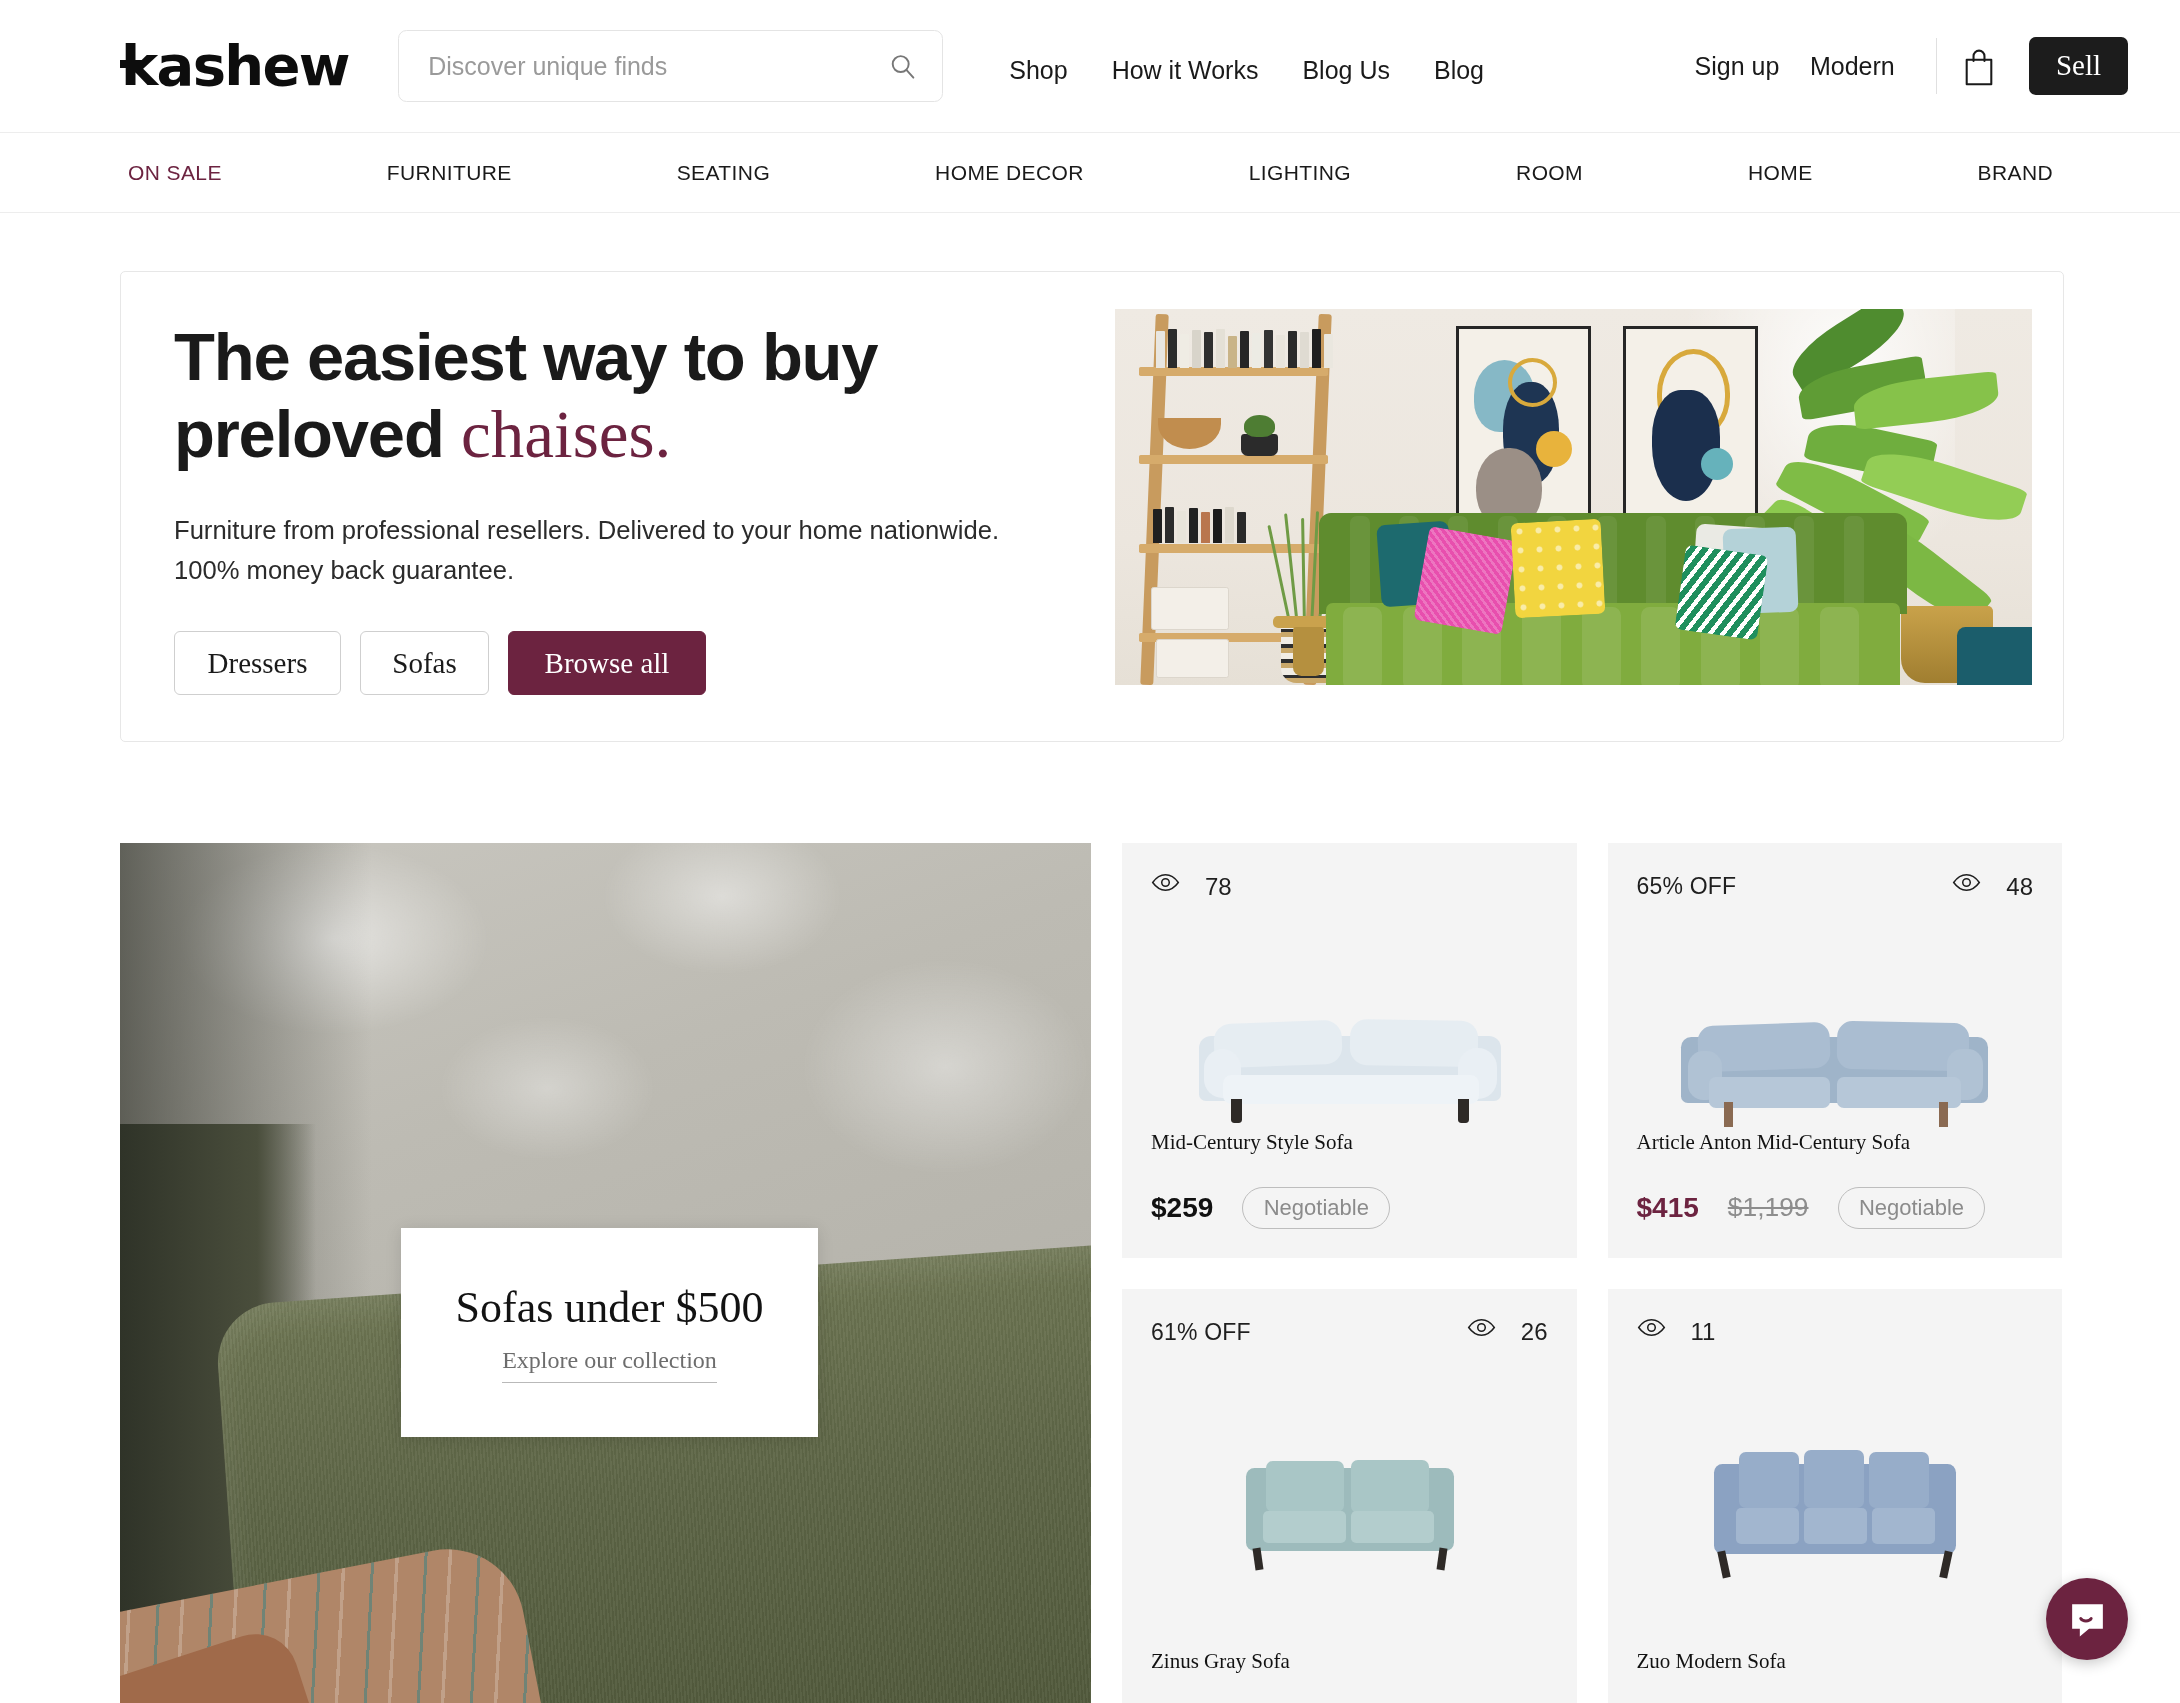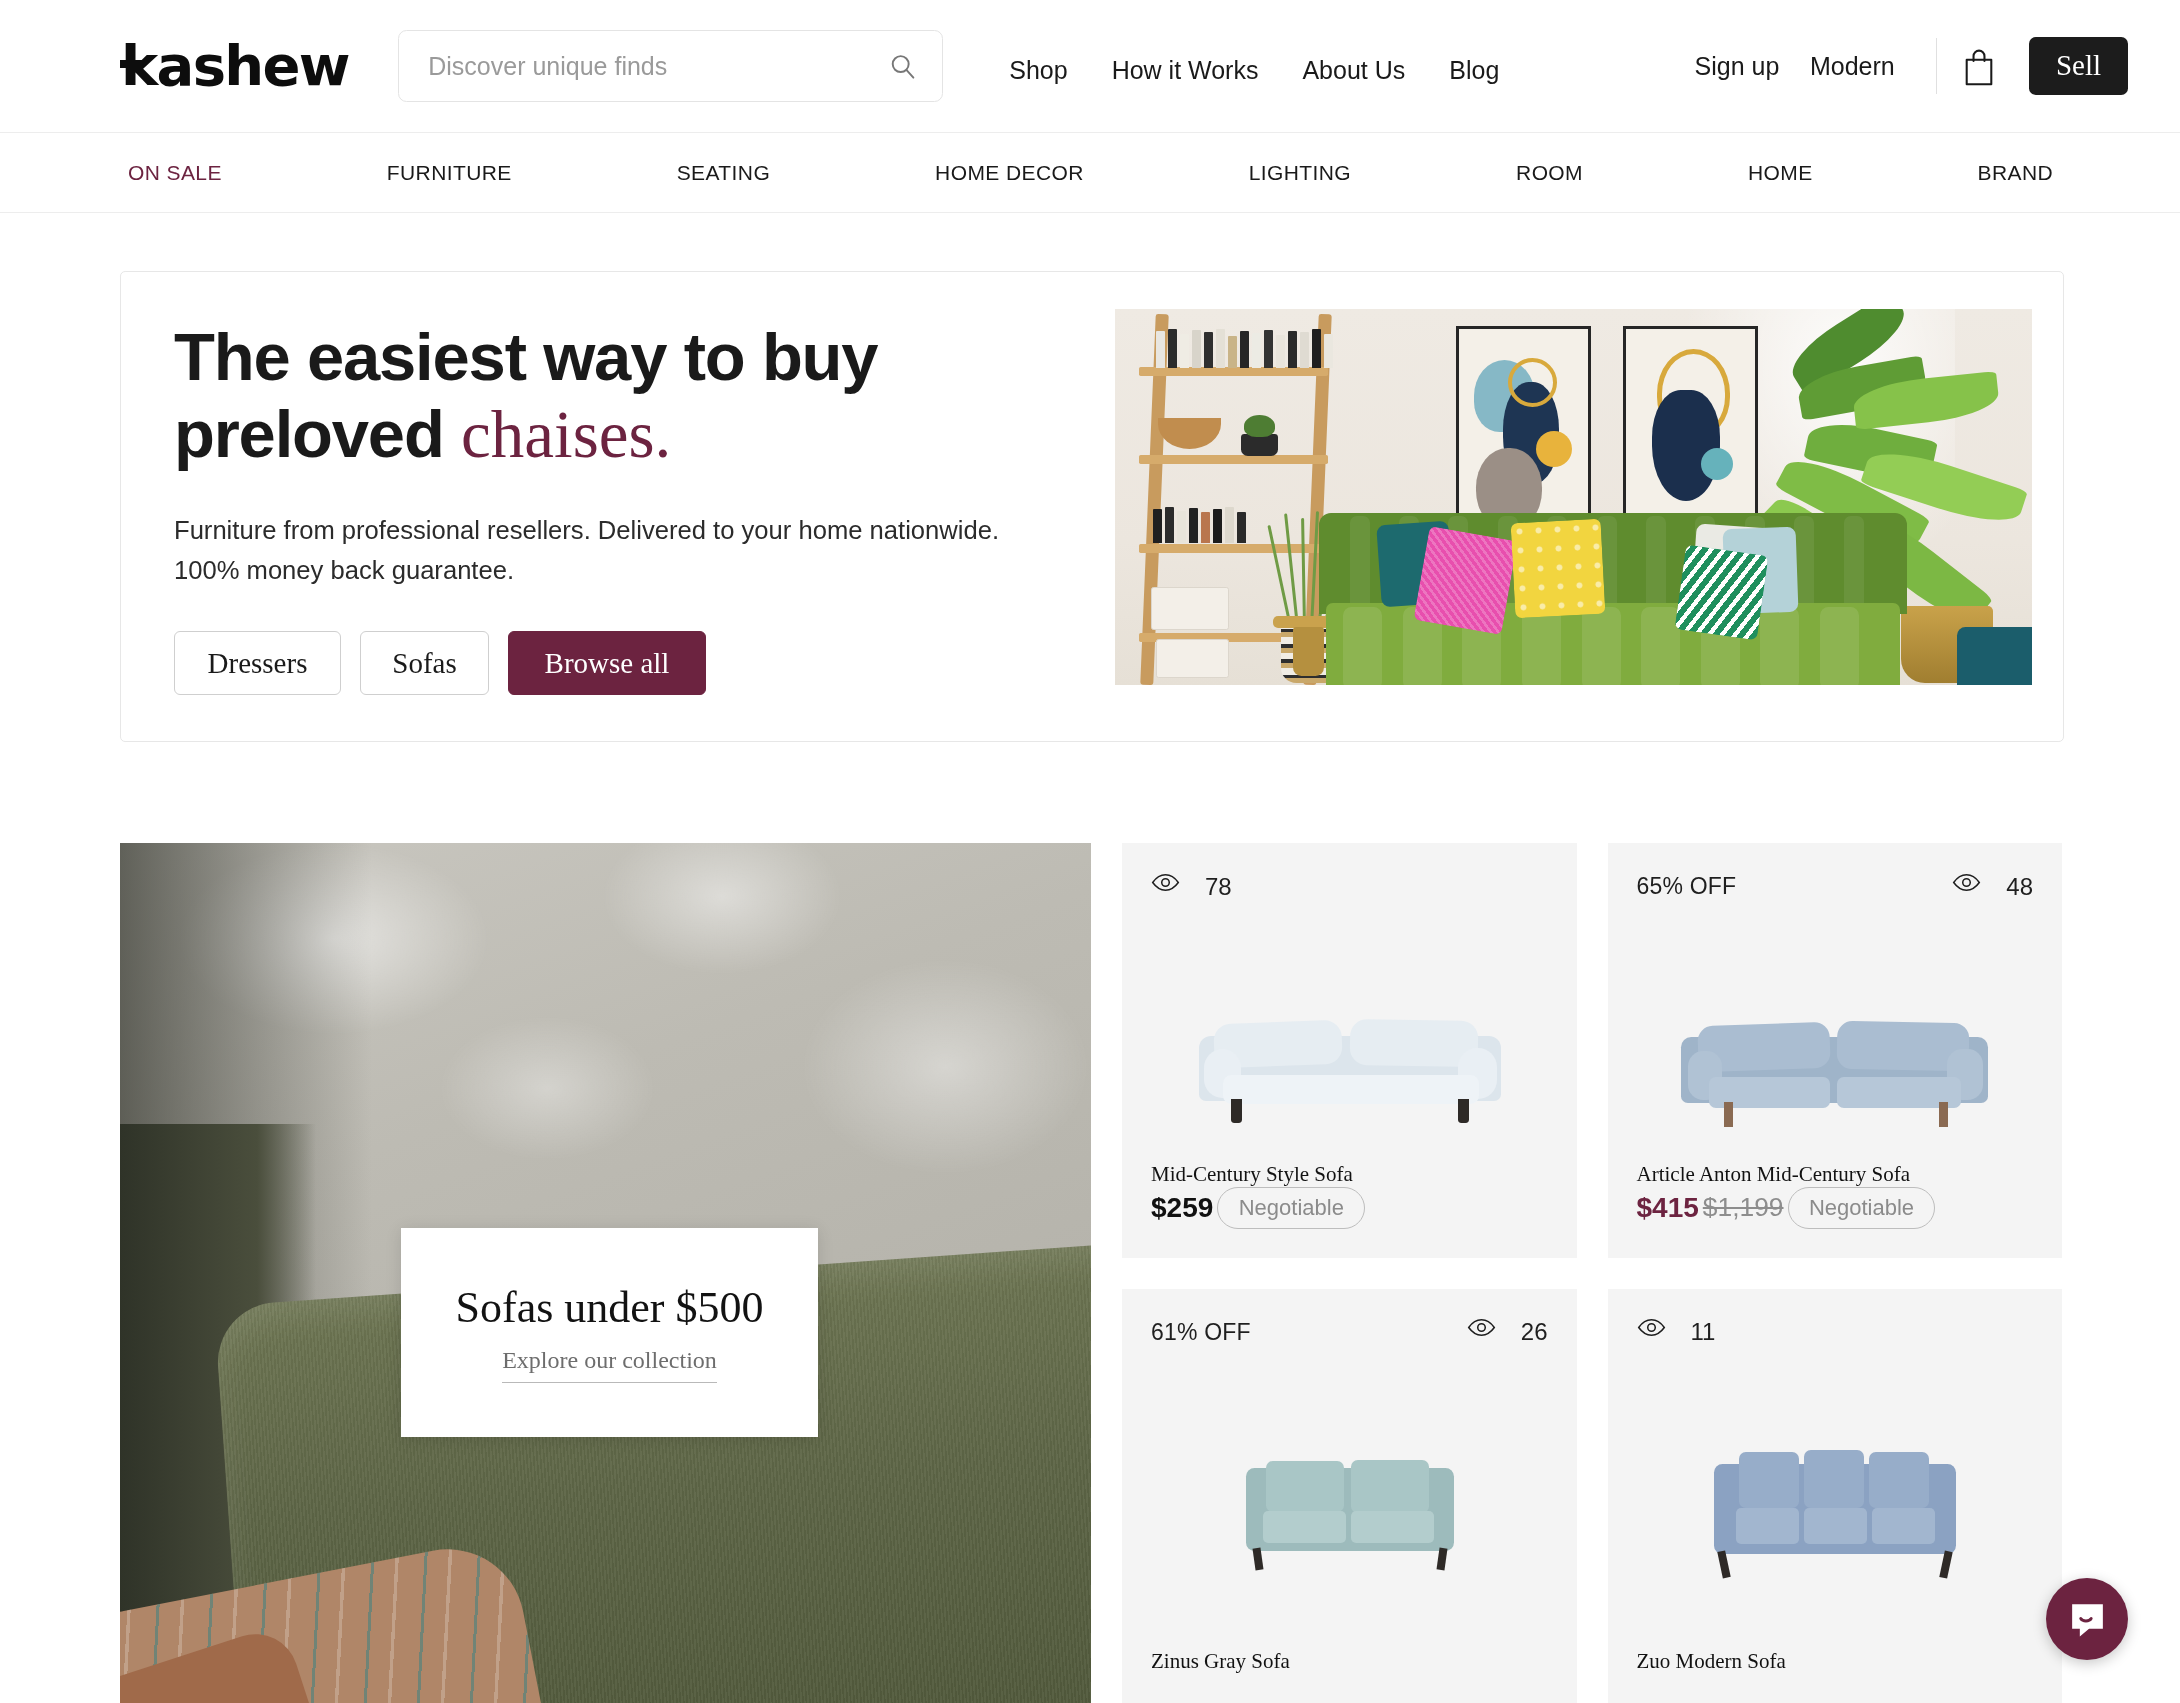--- a/index.html
+++ b/index.html
@@ -201,21 +201,21 @@
   .card{ position:relative; background:#f4f4f4; overflow:hidden; }
   .card-top{ position:absolute; left:0; right:0; top:24px; height:39px;
       display:flex; align-items:center; justify-content:space-between; padding:0 29px; }
   .off{ font-size:23px; color:#1f1f1f; letter-spacing:0.2px; }
   .views{ display:flex; align-items:flex-start; gap:25px; font-size:24px; color:#1f1f1f; }
   .eye{ width:29px; height:19px; }
   .card-img{ position:absolute; left:0; right:0; top:102px; height:247px;
       display:flex; align-items:center; justify-content:center; }
   .card-body{ position:absolute; left:29px; right:20.4px; bottom:29px; }
   .p-title{ font-family:"Liberation Serif", serif; font-size:21px; color:#121212; white-space:nowrap; }
-  .p-row{ margin-top:0; display:flex; align-items:center; gap:4px; }
+  .p-row{ margin-top:32px; display:flex; align-items:center; gap:29px; }
   .p-price{ font-size:28px; font-weight:700; color:#111; }
   .p-price.sale{ color:#6c2340; }
   .p-old{ font-size:26.4px; color:#8d8d8d; text-decoration:line-through; }
   .p-tag{ border:1.3px solid #bdbdbd; border-radius:34px; padding:6.8px 20.4px;
       font-size:22px; color:#8b8b8b; }
 
   
   .sofaimg{ position:relative; }
   .sf-body{ position:absolute; border-radius:8.5px; }
   .sf-leg{ position:absolute; background:#2e2a27; }
@@ -242,21 +242,21 @@
       <input class="search-input" placeholder="Discover unique finds" style="">
       <svg class="search-icon" viewBox="0 0 24 24" fill="none" stroke="#4a4a4a" stroke-width="1.6">
         <circle cx="10.5" cy="10" r="6.6"></circle>
           <line x1="15.4" y1="15" x2="21" y2="21.2" stroke-linecap="round"></line>
       </svg>
     </div>
 
     <nav class="mainnav">
       <a href="#">Shop</a>
       <a href="#">How it Works</a>
-      <a href="#">About Us</a>
+      <a href="#">Blog Us</a>
       <a href="#">Blog</a>
     </nav>
 
     <div class="header-right">
       <a href="#" class="auth">Sign up</a>
       <a href="#" class="auth">Modern</a>
       <span class="vdiv"></span>
       <svg class="bag-icon" viewBox="0 0 26 30" fill="none" stroke="#1a1a1a" stroke-width="1.5">
         <path d="M4 10h18v18H4z" stroke-linejoin="round"></path>
         <path d="M9 11V7.4a4 4 0 0 1 8 0V11" stroke-linecap="round"></path>

